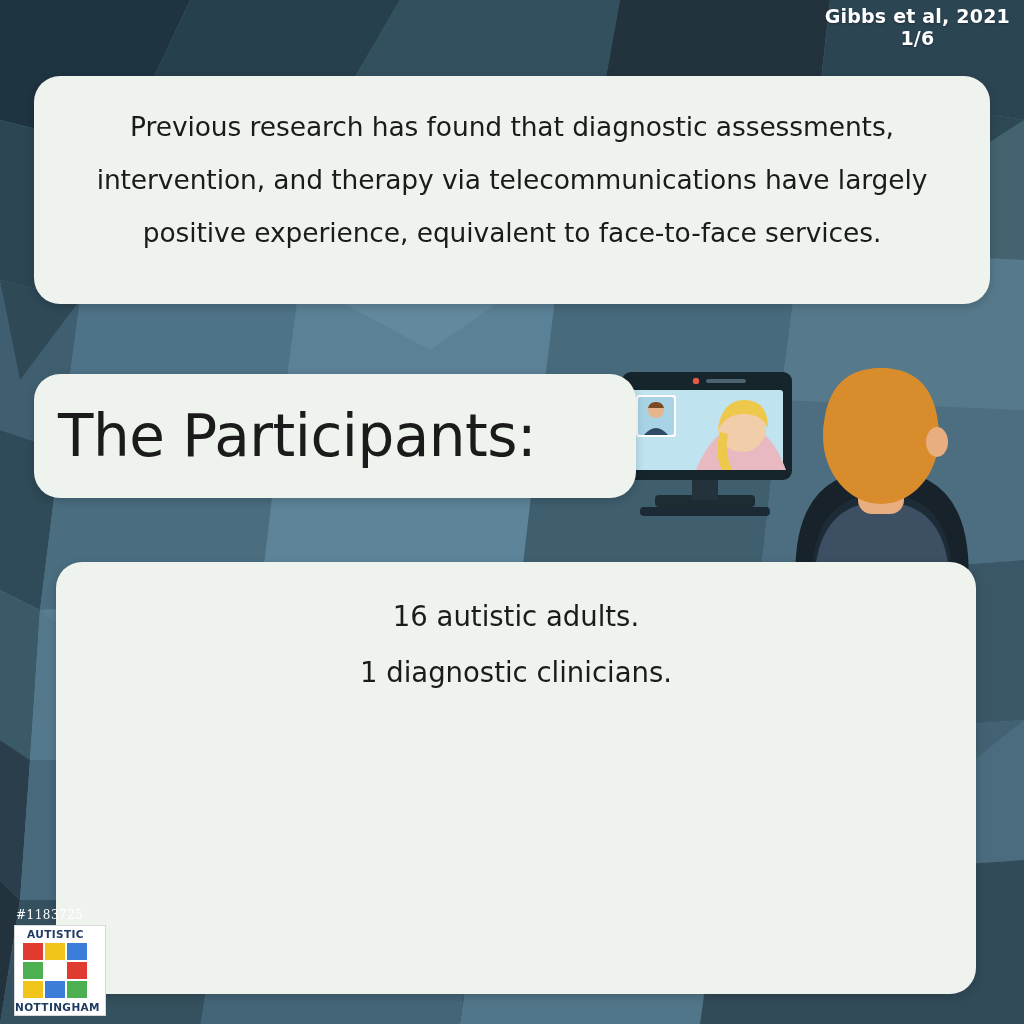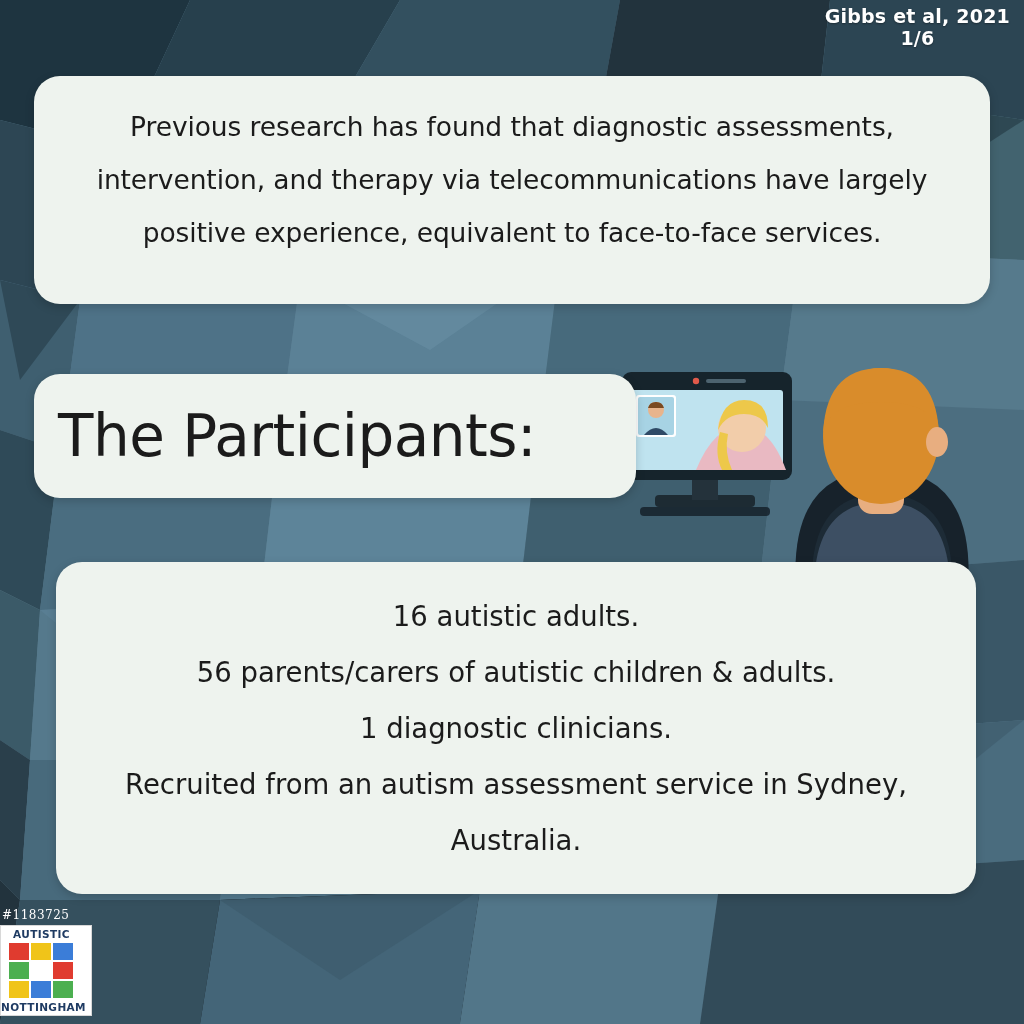--- a/index.html
+++ b/index.html
@@ -84,41 +84,41 @@
     line-height: 1;
     letter-spacing: -0.5px;
     font-weight: 400;
     text-align: left;
   }
 
   #card-participants {
     left: 56px;
     top: 562px;
     width: 920px;
-    height: 332px;
+    height: 432px;
     padding: 26px 20px 0 20px;
   }
   #card-participants p {
     font-size: 27.5px;
     line-height: 56px;
   }
 
   
   .illustration {
     position: absolute;
     left: 600px;
     top: 290px;
     width: 380px;
     height: 300px;
   }
 
   
   .logo-wrap {
     position: absolute;
-    left: 0;
+    left: 14px;
     bottom: 8px;
     width: 96px;
   }
   .logo-id {
     color: #ffffff;
     font-family: "DejaVu Serif", serif;
     font-size: 12px;
     letter-spacing: 0.5px;
     margin-bottom: 3px;
     padding-left: 2px;
@@ -254,23 +254,21 @@
   <div class="card" id="card-title">
     <p>The Participants:</p>
   </div>
 
   <div class="card" id="card-intro">
     <p>Previous research has found that diagnostic assessments, intervention, and therapy via telecommunications have largely positive experience, equivalent to face-to-face services.</p>
   </div>
 
   <div class="card" id="card-participants">
     <p>16 autistic adults.</p>
-    <p>56 parents/carers of autistic children &amp; adults.</p>
     <p>1 diagnostic clinicians.</p>
-    <p>Recruited from an autism assessment service in Sydney, Australia.</p>
   </div>
 
   <div class="logo-wrap">
     <div class="logo-id">#1183725</div>
     <div class="logo-box">
       <div class="logo-text">AUTISTIC</div>
       <div class="logo-grid">
         <div style="background:#e03b2f"></div>
         <div style="background:#f0c419"></div>
         <div style="background:#3b7dd8"></div>

